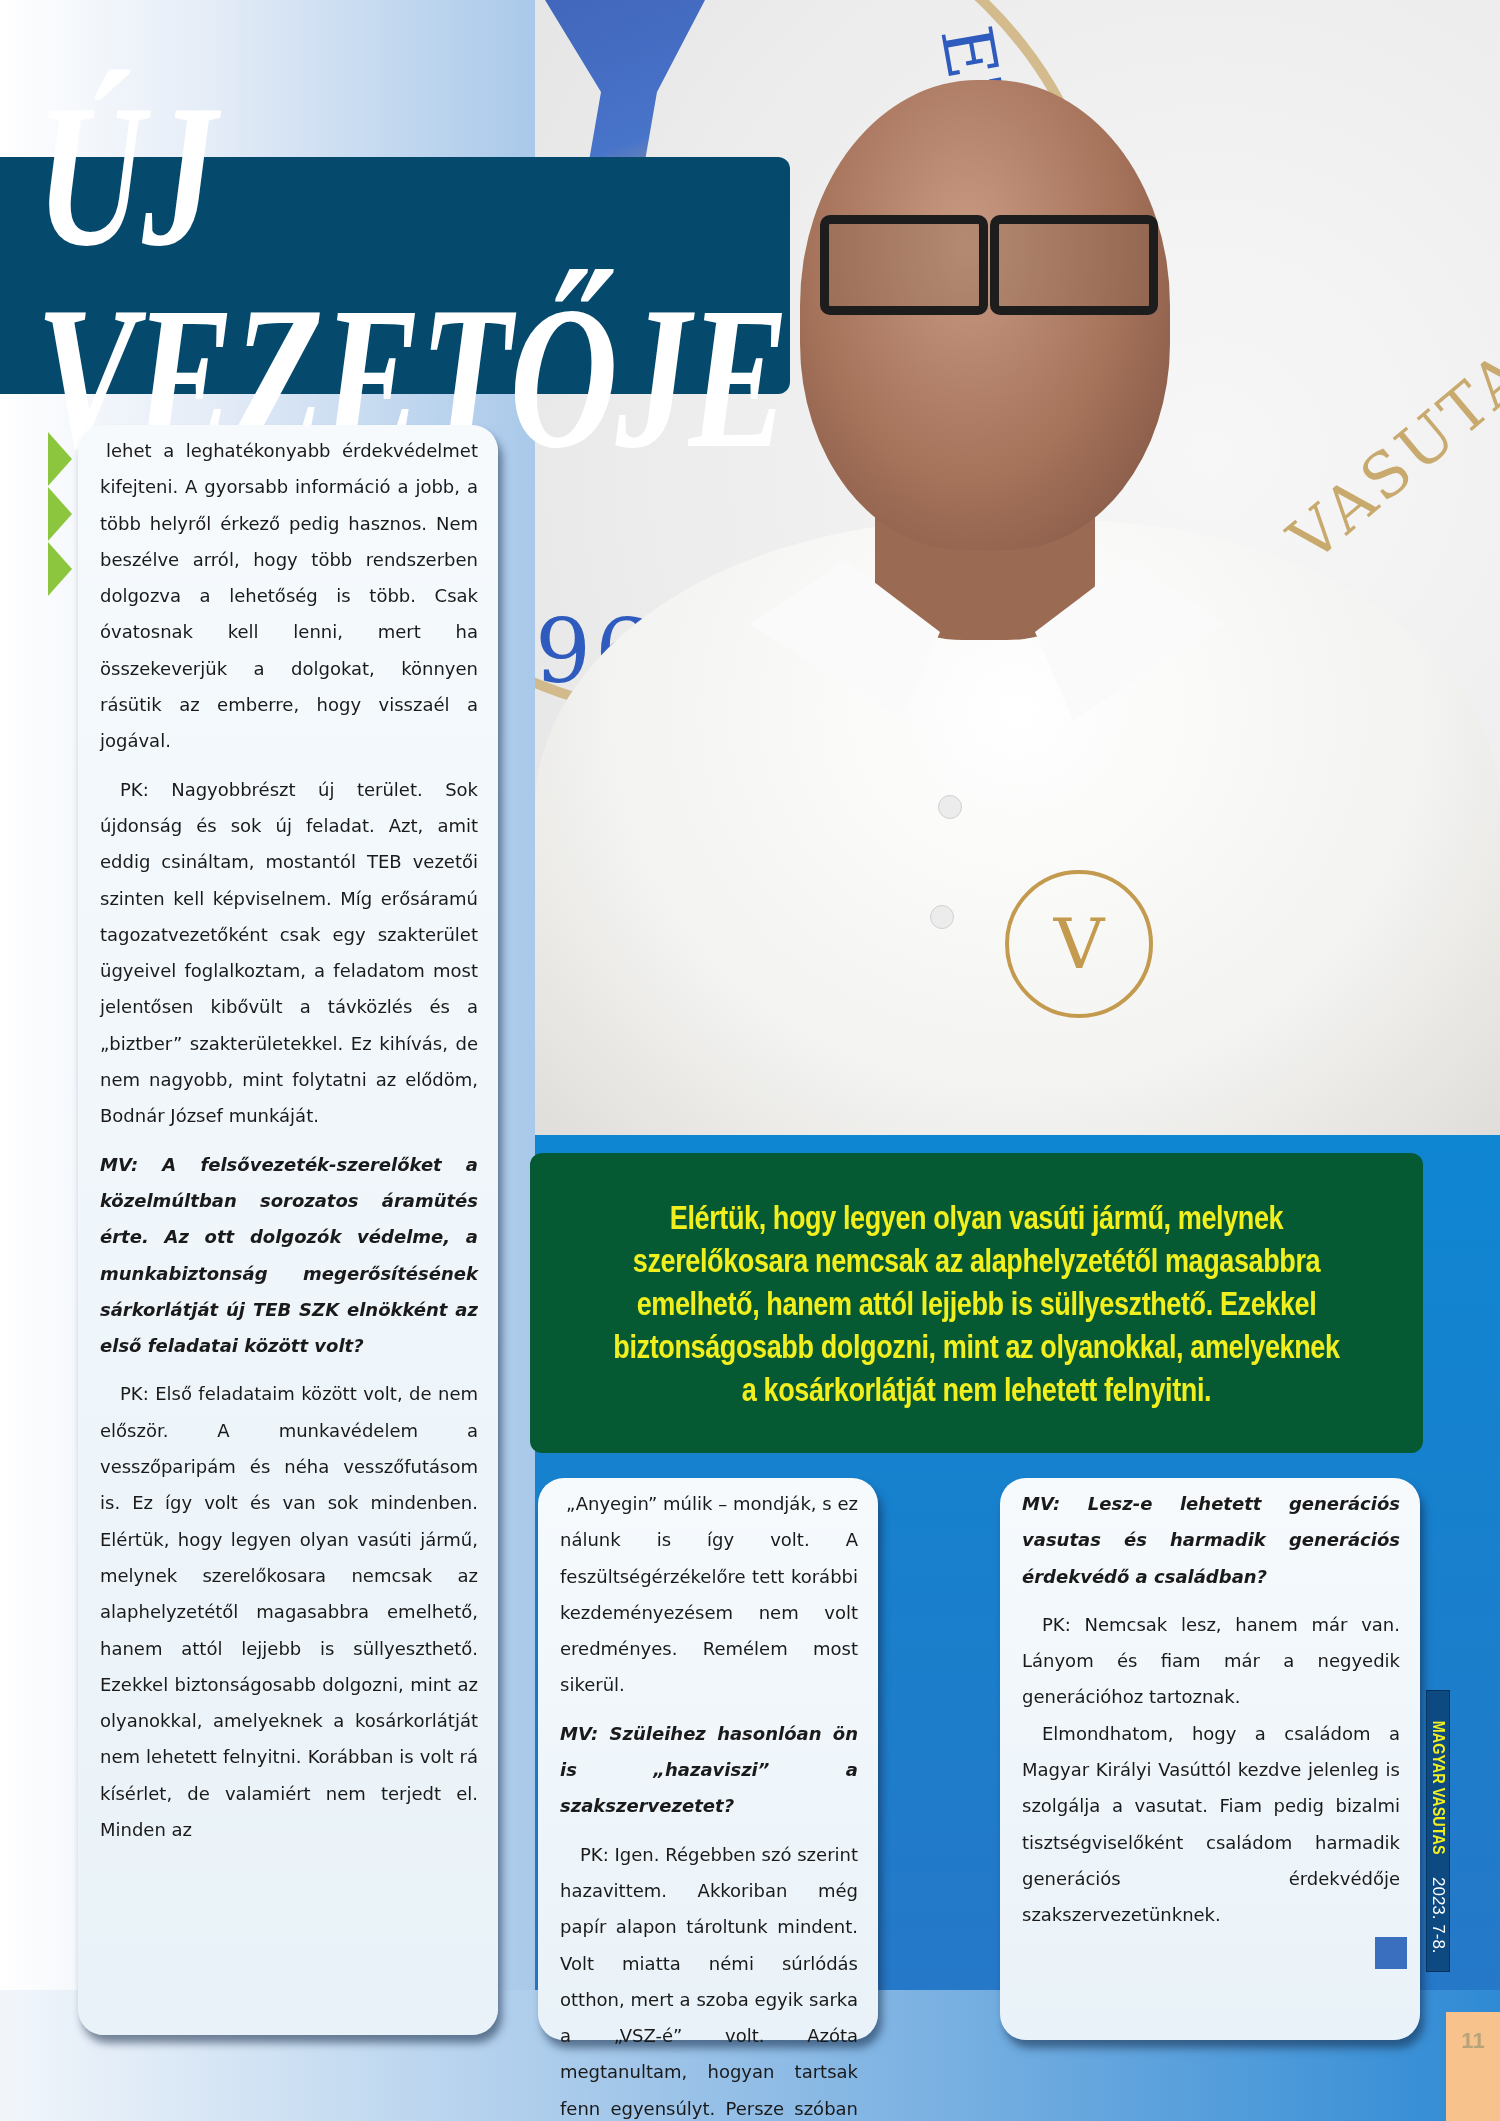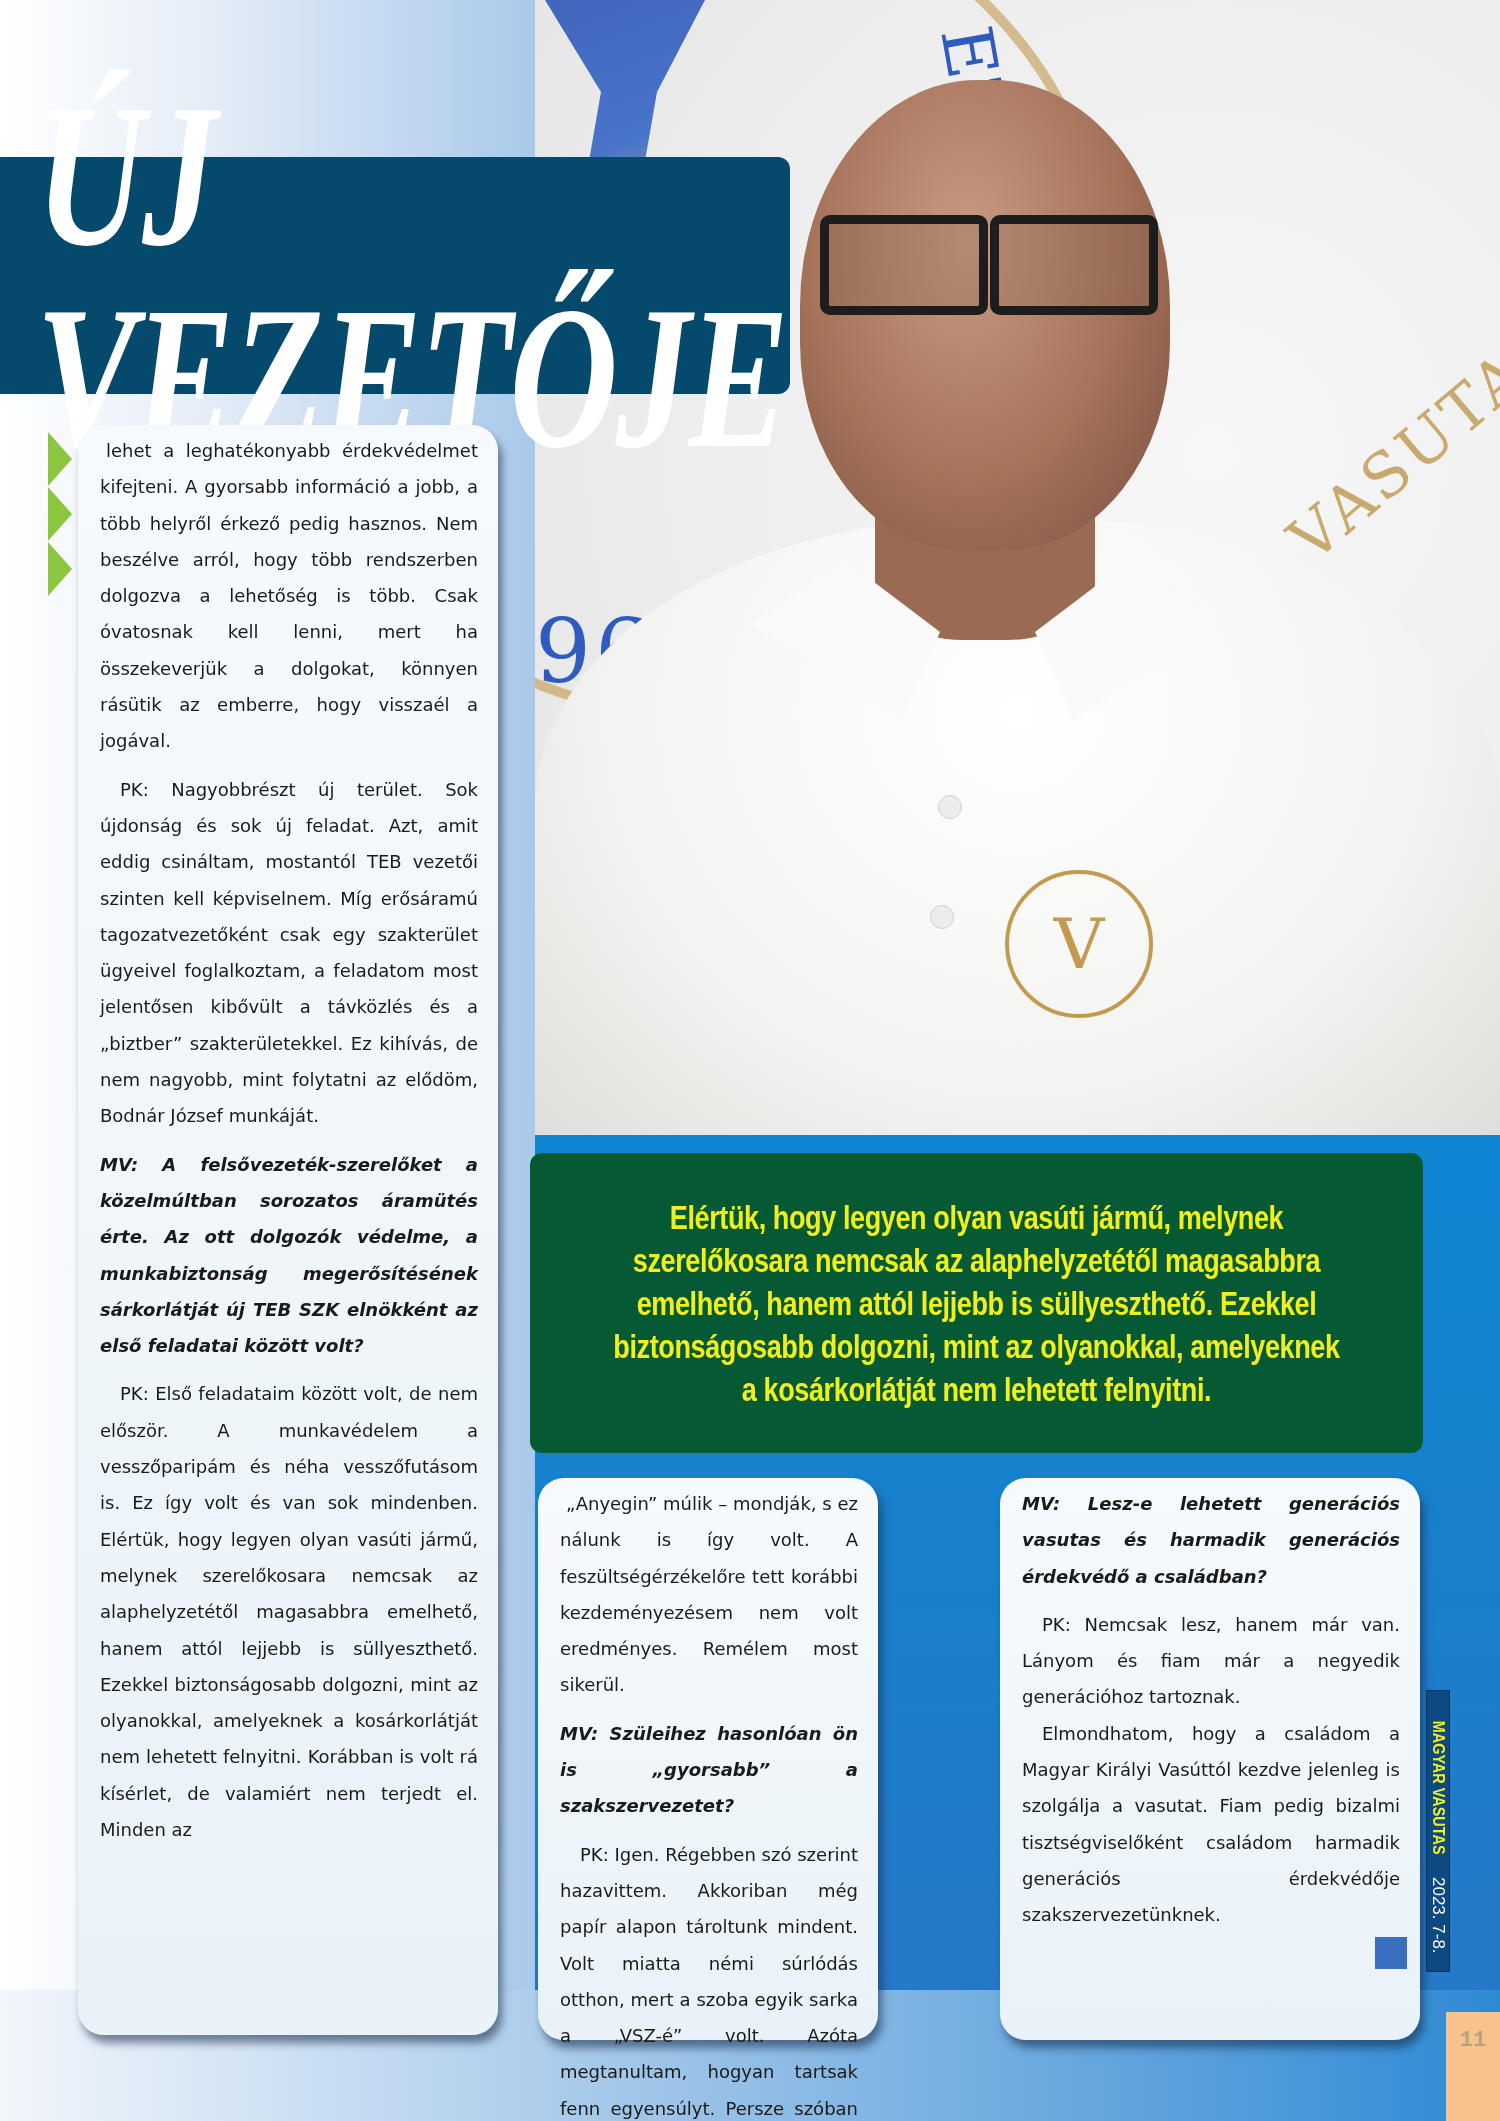--- a/index.html
+++ b/index.html
@@ -136,21 +136,21 @@
     .side-banner .inner {
       writing-mode: vertical-rl; white-space: nowrap; font-size: 17px; line-height: 20px;
       font-family: "Liberation Sans", sans-serif;
     }
     .side-banner .mag { color: #f2ef1f; font-weight: bold; transform: scaleY(0.85); display: inline-block; }
     .side-banner .date { color: #ffffff; margin-top: 6px; }
     .page-tab {
       position: absolute; left: 1446px; top: 2012px; width: 54px; height: 109px;
       background: #f7c28c; display: flex; align-items: flex-start; justify-content: center; padding-top: 16px; box-sizing: border-box;
     }
-    .page-tab span { color: #b7a37a; font-family: Liberation Mono, monospace; font-size: 22px; font-weight: bold; }
+    .page-tab span { color: #b7a37a; font-family: Liberation Sans, sans-serif; font-size: 22px; font-weight: bold; }
   </style>
 </head>
 <body>
 
 <div class="left-bg"></div>
 <div class="right-bg"></div>
 <div class="bottom-bg"></div>
 
 <div class="photo">
   <div class="emblem-ring"></div>
@@ -188,21 +188,21 @@
   <p class="q">MV: A felsővezeték-szerelőket a közelmúltban sorozatos áramü­tés érte. Az ott dolgozók védel­me, a munkabiztonság megerő­sítésének sárkorlátját új TEB SZK elnökként az első feladatai kö­zött volt?</p>
   <p>PK: Első feladataim között volt, de nem először. A munkavédelem a vesszőparipám és néha vesszőfu­tásom is. Ez így volt és van sok mindenben. Elértük, hogy legyen olyan vasúti jármű, melynek szere­lőkosara nemcsak az alaphelyzeté­től magasabbra emelhető, hanem attól lejjebb is süllyeszthető. Ezek­kel biztonságosabb dolgozni, mint az olyanokkal, amelyeknek a ko­sárkorlátját nem lehetett felnyitni. Korábban is volt rá kísérlet, de va­lamiért nem terjedt el. Minden az</p>
 </div>
 
 <div class="pullquote">
   <p>Elértük, hogy legyen olyan vasúti jármű, melynek szerelőkosara nemcsak az alaphelyzetétől magasabbra emelhető, hanem attól lejjebb is süllyeszthető. Ezekkel biztonságosabb dolgozni, mint az olyanokkal, amelyeknek a kosárkorlátját nem lehetett felnyitni.</p>
 </div>
 
 <div class="panel panel-mid">
   <p class="cont">„Anyegin” múlik – mondják, s ez nálunk is így volt. A feszültségérzé­kelőre tett korábbi kezdeményezé­sem nem volt eredményes.  Remé­lem most sikerül.</p>
-  <p class="q">MV: Szüleihez hasonlóan ön is „gyorsabb” a szakszervezetet?</p>
+  <p class="q">MV: Szüleihez hasonlóan ön is „hazaviszi” a szakszervezetet?</p>
   <p>PK: Igen. Régebben szó szerint hazavittem. Akkoriban még papír alapon tároltunk mindent. Volt miatta némi súrlódás otthon, mert a szoba egyik sarka a „VSZ-é” volt. Azóta megtanultam, hogyan tart­sak fenn egyensúlyt. Persze szóban azóta is hazaviszem.  Mára azon­ban megváltozott a helyzet, mert</p>
 </div>
 
 <div class="panel panel-right">
   <p class="q">MV: Lesz-e lehetett generációs vasutas és harmadik generációs érdekvédő a családban?</p>
   <p>PK: Nemcsak lesz, hanem már van. Lányom és fiam már a negye­dik generációhoz tartoznak.</p>
   <p style="margin-top:-12px">Elmondhatom, hogy a családom a Magyar Királyi Vasúttól kezdve jelenleg is szolgálja a vasutat. Fiam pedig bizalmi  tisztségviselőként családom harmadik generációs ér­dekvédője szakszervezetünknek.</p>
 </div>
 <div class="end-mark"></div>
 

